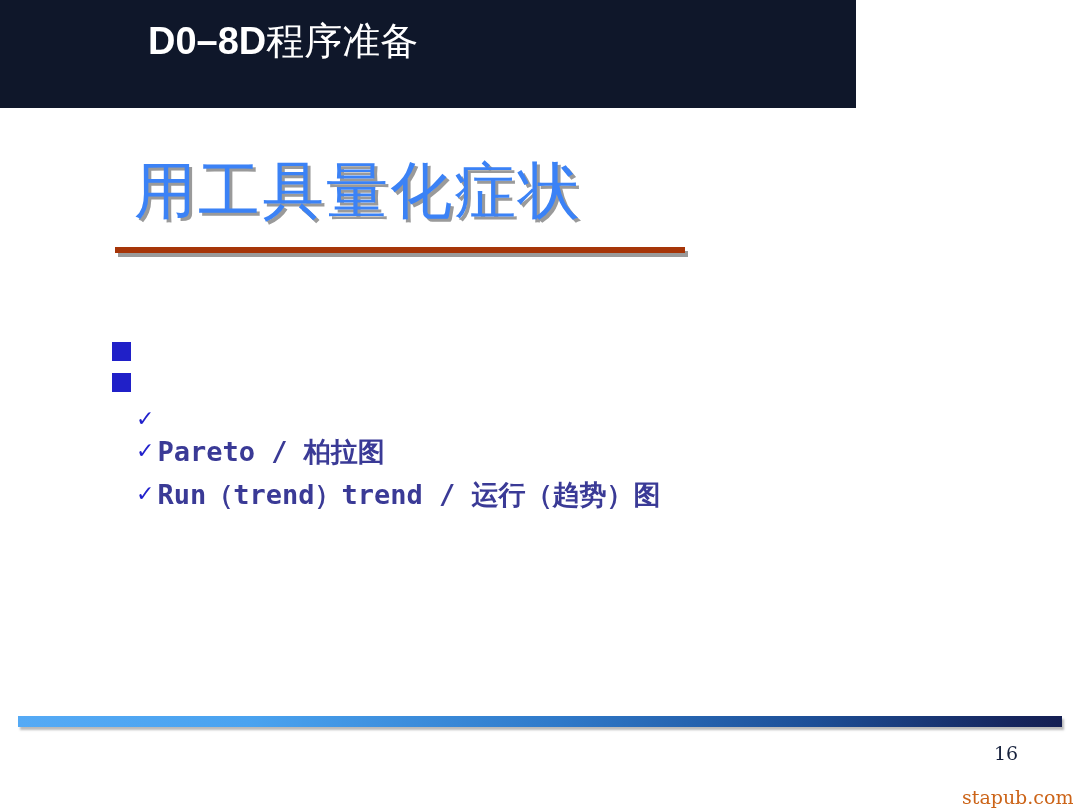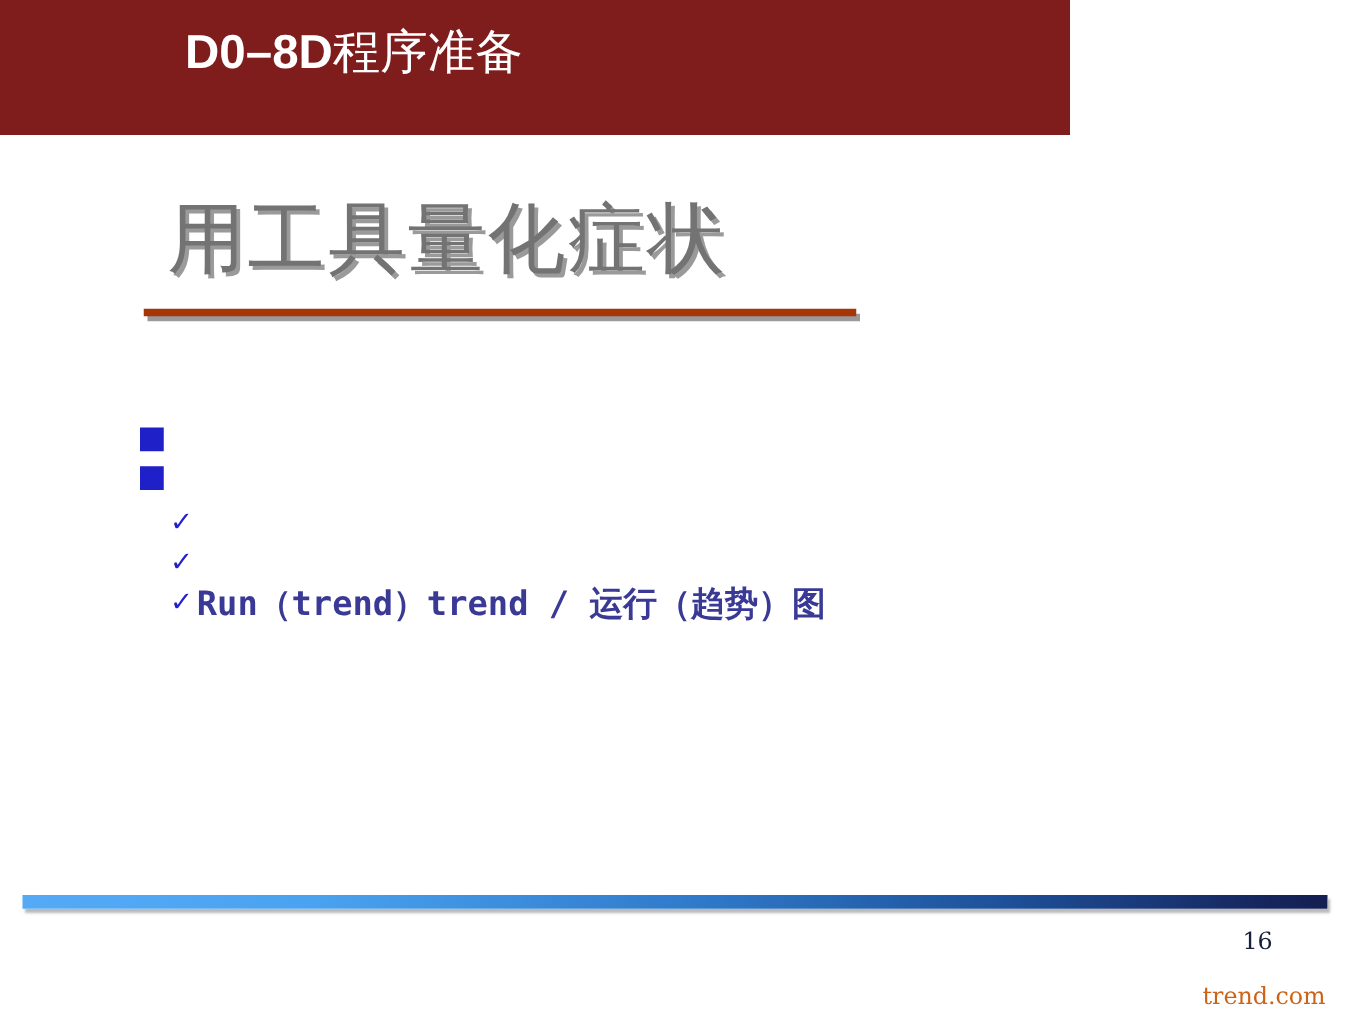--- a/index.html
+++ b/index.html
@@ -19,21 +19,21 @@
     overflow: hidden;
   }
 
   
   #header-banner {
     position: absolute;
     left: 0;
     top: 0;
     width: 856px;
     height: 108px;
-    background: #7f1d1d;
+    background: #0f172a;
   }
   #header-title {
     position: absolute;
     left: 148px;
     top: 16px;
     font-size: 38px;
     font-weight: bold;
     color: #ffffff;
     letter-spacing: 0px;
     white-space: nowrap;
@@ -44,21 +44,21 @@
     font-weight: normal;
   }
 
   
   #main-title {
     position: absolute;
     left: 134px;
     top: 158px;
     font-size: 62px;
     line-height: 1.08;
-    color: #737373;
+    color: #3b82f6;
     font-family: "DejaVu Serif", "Liberation Serif", serif;
     letter-spacing: 2px;
     white-space: nowrap;
     text-shadow: 3px 3px 0 #9a9a9a;
   }
 
   
   #title-rule-wrap {
     position: absolute;
     left: 115px;
@@ -186,26 +186,27 @@
     <div class="lvl1">
       <span class="marker"></span>
     </div>
 
     <div class="lvl2-group">
       <div class="lvl2">
         <span class="check">✓</span>
       </div>
       <div class="lvl2">
         <span class="check">✓</span>
+        <span>Pareto / 柏拉图</span>
       </div>
       <div class="lvl2">
         <span class="check">✓</span>
         <span>Run（trend）trend / 运行（趋势）图</span>
       </div>
     </div>
 
   </div>
 
   <div id="footer-bar"></div>
   <div id="page-number">16</div>
-  <div id="watermark">trend.com</div>
+  <div id="watermark">stapub.com</div>
 
 </div>
 
 </body></html>

